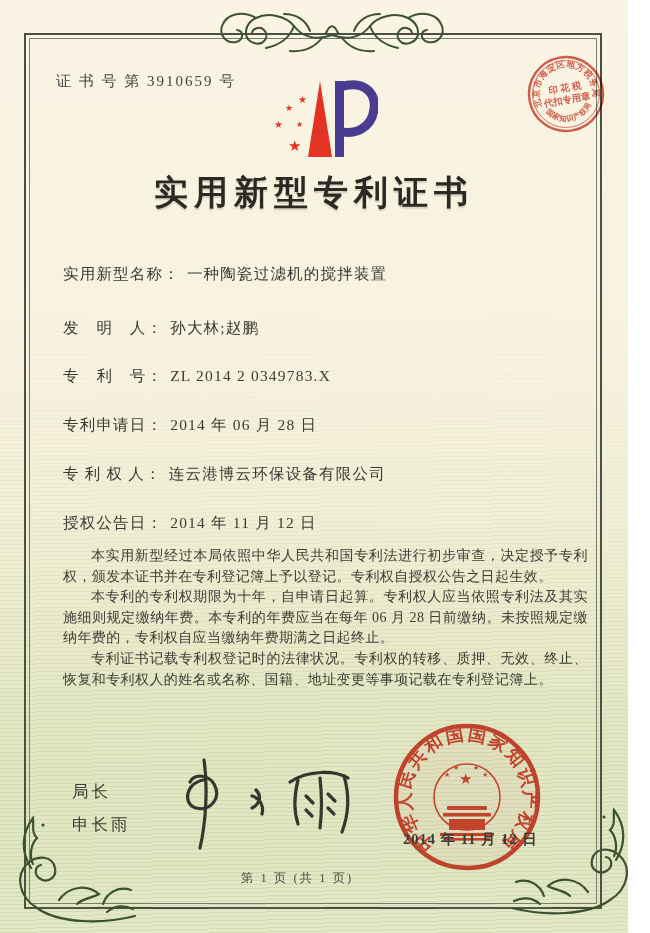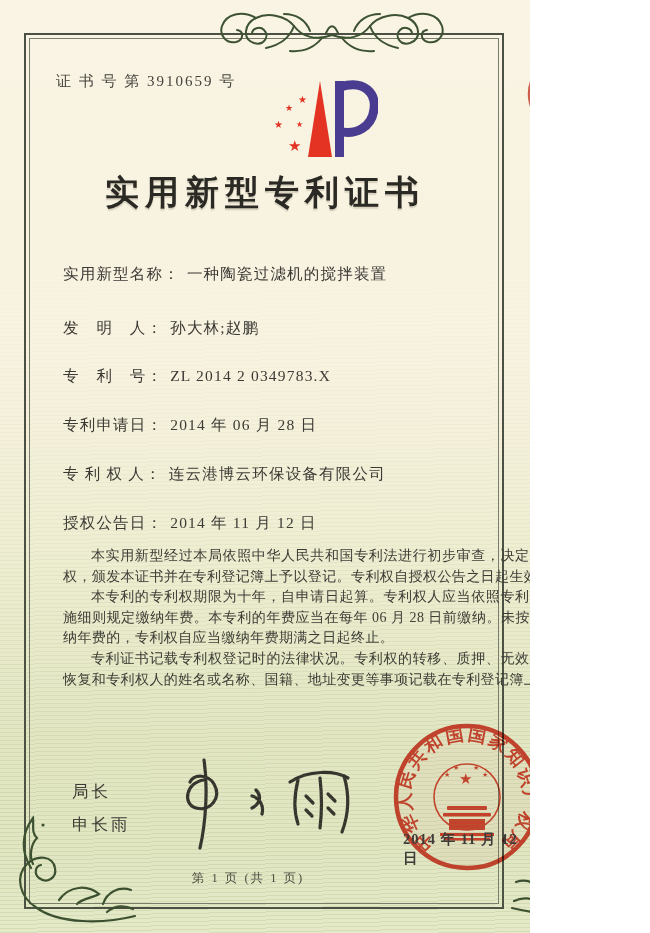--- a/index.html
+++ b/index.html
@@ -1,17 +1,17 @@
 <!DOCTYPE html>
 <html><head>
 <meta charset="utf-8">
 <style>
   html,body{margin:0;padding:0;}
   #page{
-    position:relative;width:530px;height:933px;overflow:hidden;
+    position:relative;width:628px;height:933px;overflow:hidden;
     font-family:"Liberation Serif","DejaVu Serif",serif;
     background:linear-gradient(180deg,#f9f4e3 0%,#f8f2e0 38%,#efeed3 58%,#e2e6c3 78%,#e0e5c2 92%,#e4e9c8 100%);
   }
   #page::after{
     content:"";position:absolute;inset:0;pointer-events:none;
     background:repeating-linear-gradient(179deg, rgba(125,148,70,.14) 0 1px, rgba(255,255,255,0) 1px 4px);
     -webkit-mask-image:linear-gradient(180deg, rgba(0,0,0,0) 0%, rgba(0,0,0,.06) 30%, rgba(0,0,0,.55) 62%, #000 85%);
     mask-image:linear-gradient(180deg, rgba(0,0,0,0) 0%, rgba(0,0,0,.06) 30%, rgba(0,0,0,.55) 62%, #000 85%);
   }
   .frame-outer{position:absolute;left:24px;right:26px;top:33px;bottom:24px;border:2px solid #4b5044;}

